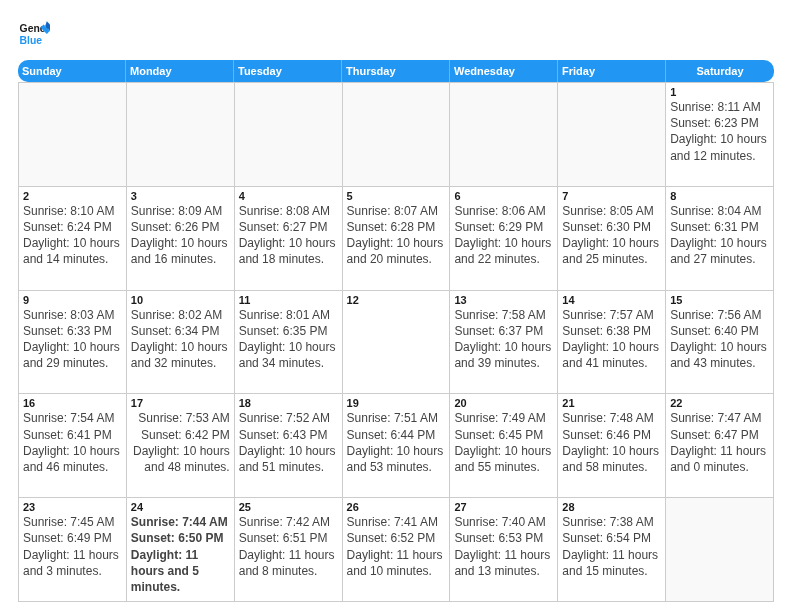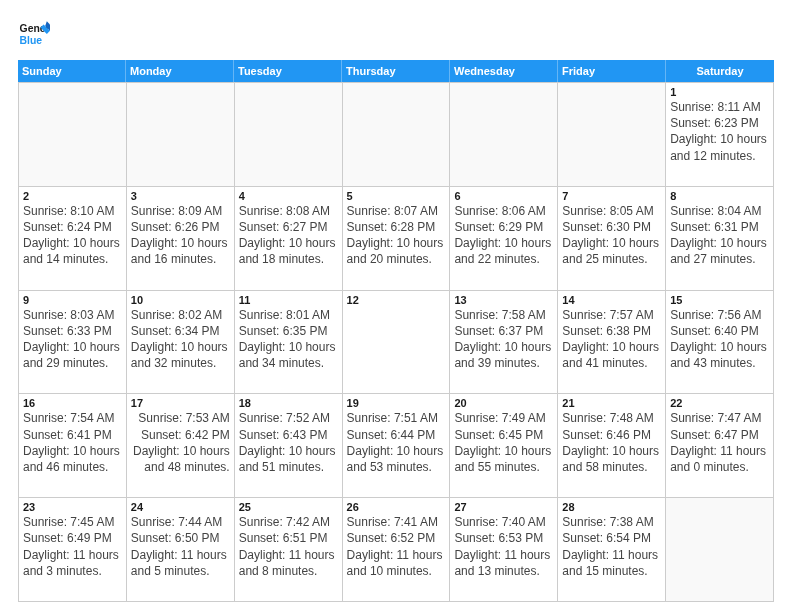--- a/index.html
+++ b/index.html
@@ -47,20 +47,21 @@
     }
     .calendar {
       flex: 1;
       display: flex;
       flex-direction: column;
     }
     .cal-header {
       display: grid;
       grid-template-columns: repeat(7, 1fr);
       background: #2196F3;
+      border-radius: 10px;
     }
     .cal-header-cell {
       color: #fff;
       font-size: 11px;
       font-weight: bold;
       padding: 5px 4px;
       text-align: left;
       border-right: 1px solid rgba(255,255,255,0.3);
     }
     .cal-header-cell:last-child { border-right: none; text-align: center; }
@@ -275,21 +276,21 @@
         </div>
         <div class="cal-row">
           <div class="cal-cell">
             <span class="day-num">23</span>
             <div class="day-info" style="white-space: pre-line;">Sunrise: 7:45 AM
 Sunset: 6:49 PM
 Daylight: 11 hours and 3 minutes.</div>
           </div>
           <div class="cal-cell">
             <span class="day-num">24</span>
-            <div class="day-info" style="white-space: pre-line;">Sunrise: 7:44 AM
+            <div class="day-info" style="white-space: pre-line; font-weight: bold;">Sunrise: 7:44 AM
 Sunset: 6:50 PM
 Daylight: 11 hours and 5 minutes.</div>
           </div>
           <div class="cal-cell">
             <span class="day-num">25</span>
             <div class="day-info" style="white-space: pre-line;">Sunrise: 7:42 AM
 Sunset: 6:51 PM
 Daylight: 11 hours and 8 minutes.</div>
           </div>
           <div class="cal-cell">

